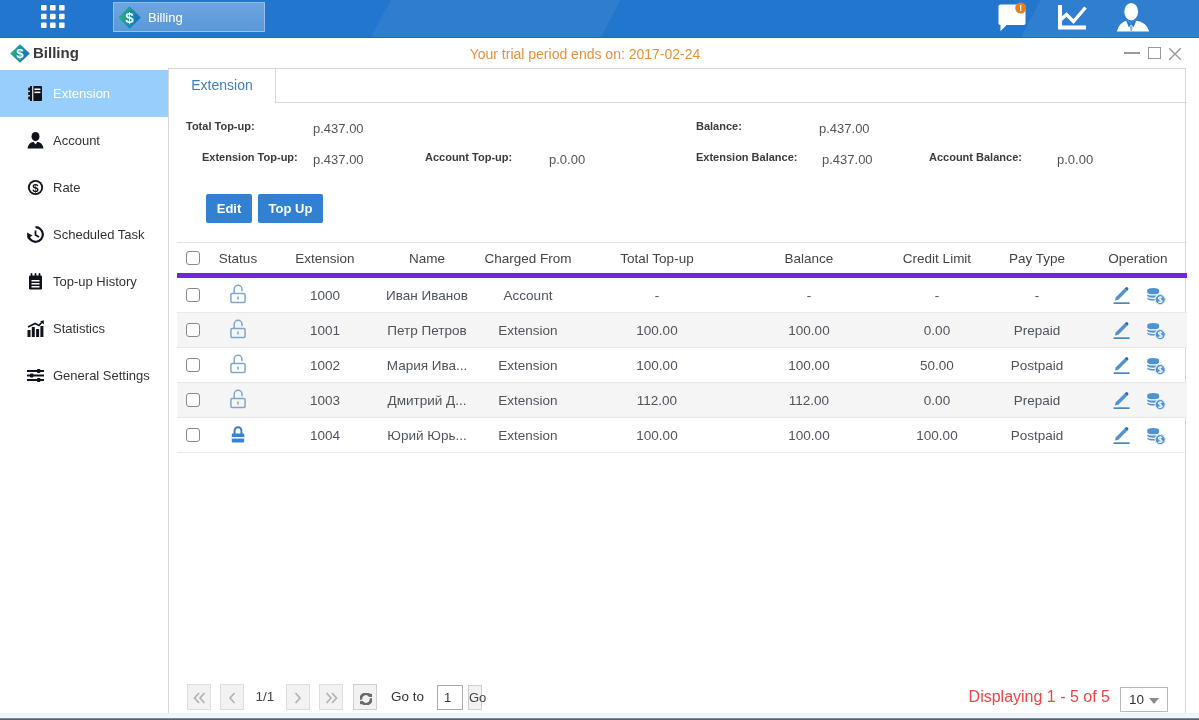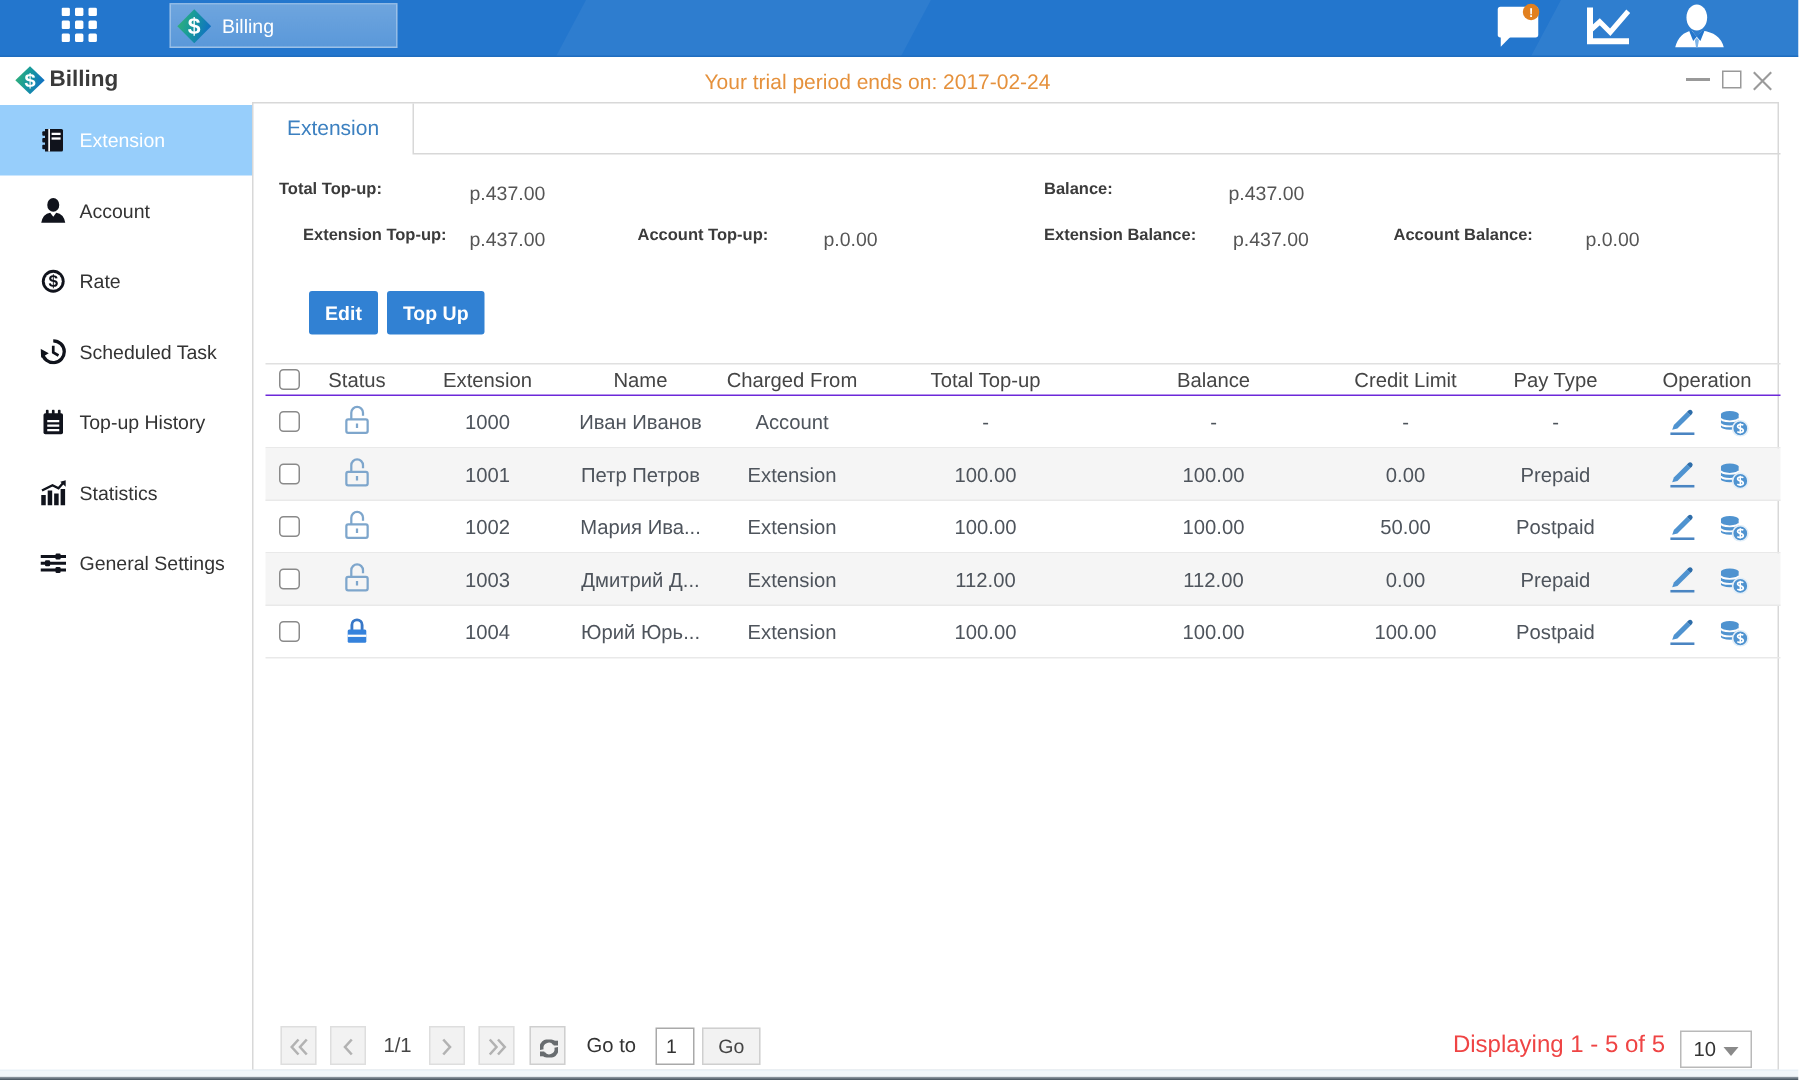--- a/index.html
+++ b/index.html
@@ -37,34 +37,34 @@
 
 .slabel { position:absolute; font-size:11px; font-weight:bold; color:#3b3b3b; }
 .sval { position:absolute; font-size:13px; color:#555; }
 
 
 .bluebtn { position:absolute; top:125px; height:29px; background:#3181d3; color:#fff; font-size:13px; font-weight:bold; text-align:center; line-height:29px; border-radius:2px;margin-left:20px; }
 
 
 #tbl { position:absolute; left:8px; top:173px; width:1010px; }
 .trow { position:relative; display:flex; width:1010px; align-items:center; }
-#thead { height:22px; border-top:1px solid #e0e0e0; border-bottom:1px solid #6d28d9; color:#454545; }
+#thead { height:36px; border-top:1px solid #e0e0e0; border-bottom:5px solid #6d28d9; color:#454545; }
 .trow.r { height:35px; border-bottom:1px solid #e9e9e9; color:#4e545c; }
 .trow.alt { background:#f5f5f5; }
 .c { text-align:center; font-size:13.5px; flex:none; }
 .c1{width:32px;} .c2{width:58px;} .c3{width:116px;} .c4{width:88px;} .c5{width:114px;}
 .c6{width:144px;} .c7{width:160px;} .c8{width:96px;} .c9{width:104px;} .c10{width:98px;}
 .cb { width:14px; height:14px; border:1px solid #8a8a8a; border-radius:3px; background:#fff; margin:0 auto; }
 .opwrap { display:flex; justify-content:flex-start; padding-left:24px; align-items:center; gap:17px; }
 
 
 .pbtn { position:absolute; top:684px; width:24px; height:26px; background:#f2f2f2; border:1px solid #dedede; color:#b0b0b0; text-align:center; font-size:15px; line-height:24px; }
 #goto { position:absolute; top:684px; left:391px; font-size:13.5px; color:#333; line-height:26px; }
 #pginput { position:absolute; top:685px; left:437px; width:26px; height:25px; border:1px solid #a9a9a9; background:#fff; font-size:13px; color:#333; text-align:left; padding-left:6px; line-height:23px; }
-#gobtn { position:absolute; top:685px; left:468px; width:39px; height:25px; background:#f2f2f2; border:1px solid #cfcfcf; color:#444; text-align:center; font-size:13px; line-height:23px; }
+#gobtn { position:absolute; top:685px; left:468px; width:14px; height:25px; background:#f2f2f2; border:1px solid #cfcfcf; color:#444; text-align:center; font-size:13px; line-height:23px; }
 #disp { position:absolute; top:684px; left:890px; width:220px; text-align:right; font-size:16px; color:#ef4444; line-height:26px; }
 #psel { position:absolute; top:687px; left:1120px; width:48px; height:25px; border:1px solid #b9b9b9; background:#fff; font-size:13.5px; color:#333; line-height:23px; padding-left:8px; }
 #psel .tri { position:absolute; right:8px; top:10px; width:0; height:0; border-left:5px solid transparent; border-right:5px solid transparent; border-top:6px solid #8a8a8a; }
 
 #bottomstrip { position:absolute; left:0; top:713px; width:1199px; height:7px; background:linear-gradient(#e9f1f7 0 1px, #f1f6fa 1px 4.6px, #939da6 5px, #414f5b 100%); }
 </style>
 </head>
 <body>
 
 <div id="topbar">

